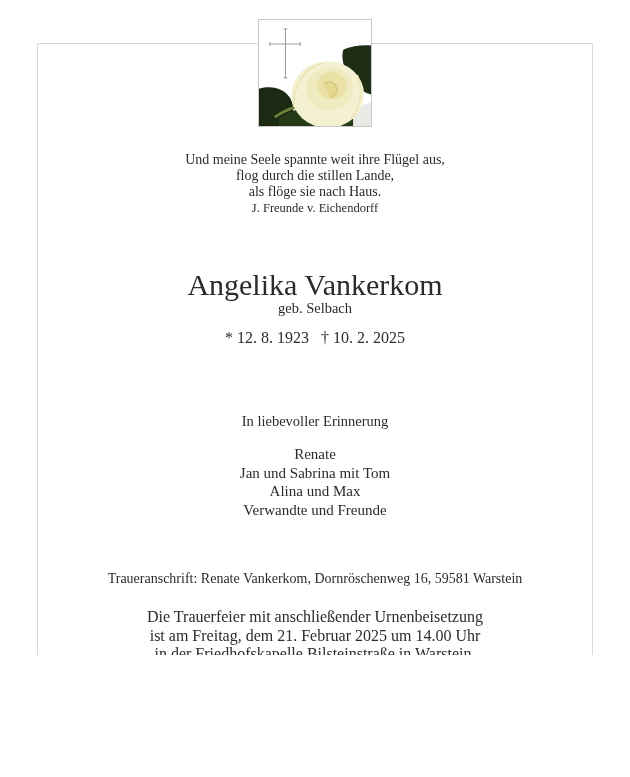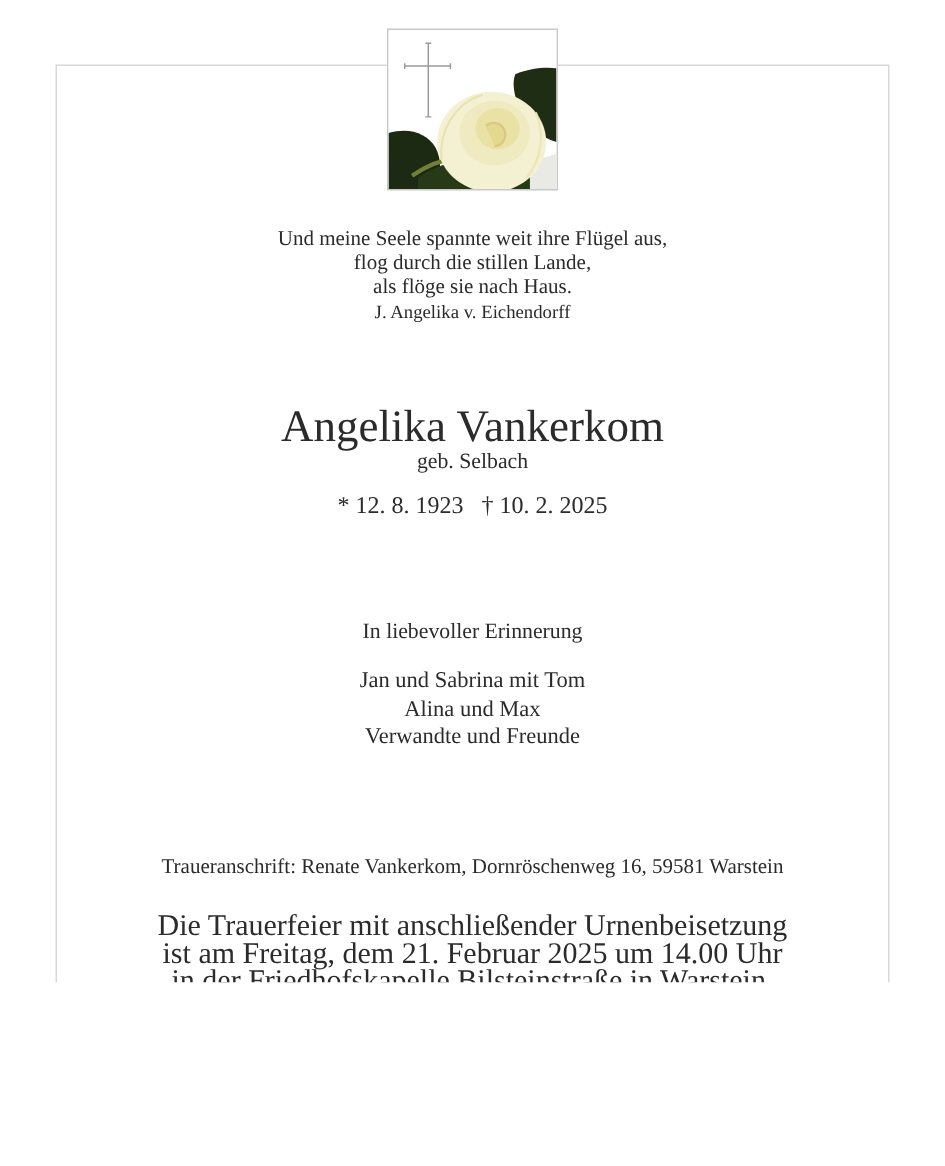--- a/index.html
+++ b/index.html
@@ -43,21 +43,21 @@
 
   .poem       { top: 152px; font-size: 14px;   line-height: 16px; }
   .attribution{ top: 202px; font-size: 12.5px; line-height: 13px; }
   .name       { top: 267px; font-size: 30px;   line-height: 36px; text-align: center; }
   .maiden     { top: 300px; font-size: 14.5px; line-height: 16px; }
   .dates      { top: 329px; font-size: 16px;   line-height: 18px; }
   .dates .death { margin-left: 12px; }
   .intro      { top: 413px; font-size: 14.5px; line-height: 16px; }
   .mourners   { top: 445px; font-size: 15px;   line-height: 18.5px; }
   .address    { top: 571px; font-size: 14px;   line-height: 16px; }
-  .funeral    { top: 608px; font-size: 20px; line-height: 18.6px; }
+  .funeral    { top: 608px; font-size: 16px; line-height: 18.6px; }
 </style>
 </head>
 <body>
 
 <div class="card">
 
   <div class="frame"></div>
 
   <div class="photo-top">
     <svg viewBox="0 0 114 108" preserveAspectRatio="none">
@@ -86,32 +86,33 @@
         <line x1="42" y1="22.5" x2="42" y2="26.5"></line>
       </g>
     </svg>
   </div>
 
   <div class="txt poem">
     <div>Und meine Seele spannte weit ihre Flügel aus,</div>
     <div>flog durch die stillen Lande,</div>
     <div>als flöge sie nach Haus.</div>
   </div>
-  <div class="txt attribution">J. Angelika v. Eichendorff</div>
+  <div class="txt attribution">J. Freunde v. Eichendorff</div>
 
   <div class="txt name">Angelika Vankerkom</div>
   <div class="txt maiden">geb. Selbach</div>
 
   <div class="txt dates">
     <span class="birth">* 12. 8. 1923</span><span class="death">† 10. 2. 2025</span>
   </div>
 
   <div class="txt intro">In liebevoller Erinnerung</div>
 
   <div class="txt mourners">
+    <div>Renate</div>
     <div>Jan und Sabrina mit Tom</div>
     <div>Alina und Max</div>
     <div>Verwandte und Freunde</div>
   </div>
 
   <div class="txt address">Traueranschrift: Renate Vankerkom, Dornröschenweg 16, 59581 Warstein</div>
 
   <div class="txt funeral">
     <div>Die Trauerfeier mit anschließender Urnenbeisetzung</div>
     <div>ist am Freitag, dem 21. Februar 2025 um 14.00 Uhr</div>

